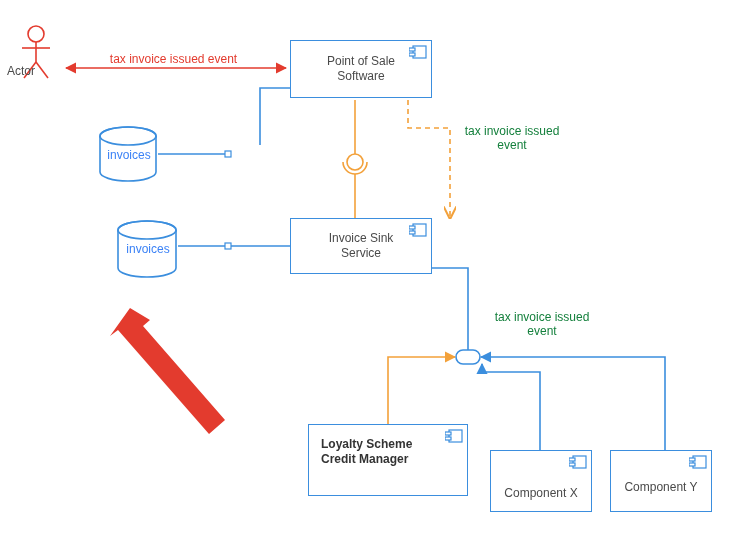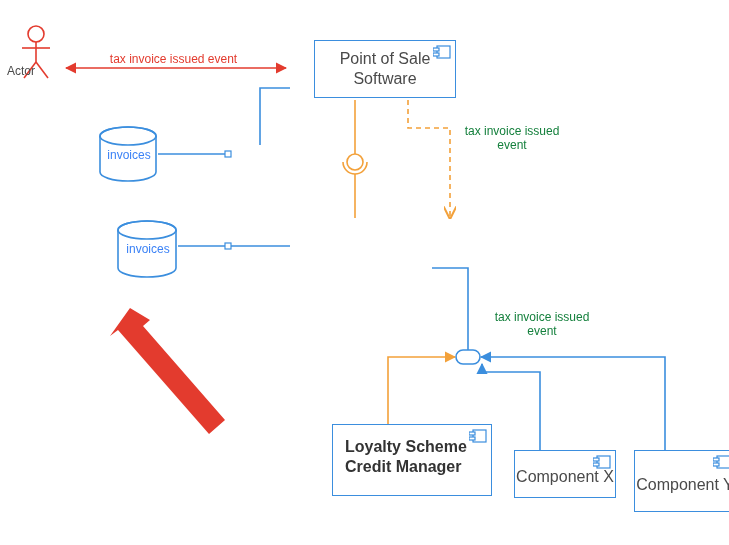--- a/index.html
+++ b/index.html
@@ -36,28 +36,27 @@
     top: 64px;
     width: 50px;
     font-size: 12px;
     color: #4a4a4a;
     text-align: center;
   }
   .component {
     position: absolute;
     border: 1.5px solid #3b8ede;
     background: #ffffff;
-    font-size: 16px;
+    font-size: 12px;
     color: #4a4a4a;
     display: flex;
     align-items: center;
     justify-content: center;
     text-align: center;
     line-height: 1.25;
-    margin-left: 24px;
   }
   .component.bold { font-weight: 600; color: #333; }
   .comp-glyph {
     position: absolute;
     right: 4px;
     top: 4px;
     width: 18px;
     height: 14px;
   }
   .db {
@@ -168,20 +167,29 @@
       <ellipse cx="30" cy="10" rx="28" ry="9" fill="#fff" stroke="#3b8ede" stroke-width="1.6"></ellipse>
       <path d="M2,10 L2,46 A28,9 0 0 0 58,46 L58,10" fill="#fff" stroke="#3b8ede" stroke-width="1.6"></path>
       <ellipse cx="30" cy="10" rx="28" ry="9" fill="none" stroke="#3b8ede" stroke-width="1.6"></ellipse>
     </svg>
   </div>
   <div class="db-label" style="left:102px; top:148px; width:54px;">invoices</div>
 
   <div class="edge-label" style="left: 448px; top: 124px; width: 128px; white-space: pre-line;" style2="">tax invoice issued
 event</div>
 
+  <div class="component" style="left:290px; top:218px; width:142px; height:56px;">
+    <span style="white-space:pre-line;">Invoice Sink
+Service</span>
+    <svg class="comp-glyph" viewBox="0 0 18 14">
+      <rect x="4" y="1" width="13" height="12" fill="none" stroke="#3b8ede" stroke-width="1.2"></rect>
+      <rect x="0" y="3" width="6" height="3" fill="#fff" stroke="#3b8ede" stroke-width="1.2"></rect>
+      <rect x="0" y="8" width="6" height="3" fill="#fff" stroke="#3b8ede" stroke-width="1.2"></rect>
+    </svg>
+  </div>
 
   <div class="db" style="left:116px; top:220px; width:62px; height:58px;">
     <svg width="62" height="58" viewBox="0 0 62 58">
       <ellipse cx="31" cy="10" rx="29" ry="9" fill="#fff" stroke="#3b8ede" stroke-width="1.6"></ellipse>
       <path d="M2,10 L2,48 A29,9 0 0 0 60,48 L60,10" fill="#fff" stroke="#3b8ede" stroke-width="1.6"></path>
       <ellipse cx="31" cy="10" rx="29" ry="9" fill="none" stroke="#3b8ede" stroke-width="1.6"></ellipse>
     </svg>
   </div>
   <div class="db-label" style="left:120px; top:242px; width:56px;">invoices</div>
 
@@ -191,21 +199,21 @@
   <div class="component bold" style="left:308px; top:424px; width:160px; height:72px; justify-content:flex-start; align-items:flex-start; padding:12px 10px 8px 12px; text-align:left;">
     <span style="white-space:pre-line;">Loyalty Scheme
 Credit Manager</span>
     <svg class="comp-glyph" viewBox="0 0 18 14">
       <rect x="4" y="1" width="13" height="12" fill="none" stroke="#3b8ede" stroke-width="1.2"></rect>
       <rect x="0" y="3" width="6" height="3" fill="#fff" stroke="#3b8ede" stroke-width="1.2"></rect>
       <rect x="0" y="8" width="6" height="3" fill="#fff" stroke="#3b8ede" stroke-width="1.2"></rect>
     </svg>
   </div>
 
-  <div class="component" style="left:490px; top:450px; width:102px; height:48px; align-items:flex-end; padding-bottom:10px;">
+  <div class="component" style="left:490px; top:450px; width:102px; height:62px; align-items:flex-end; padding-bottom:10px;">
     <span>Component X</span>
     <svg class="comp-glyph" viewBox="0 0 18 14">
       <rect x="4" y="1" width="13" height="12" fill="none" stroke="#3b8ede" stroke-width="1.2"></rect>
       <rect x="0" y="3" width="6" height="3" fill="#fff" stroke="#3b8ede" stroke-width="1.2"></rect>
       <rect x="0" y="8" width="6" height="3" fill="#fff" stroke="#3b8ede" stroke-width="1.2"></rect>
     </svg>
   </div>
 
   <div class="component" style="left:610px; top:450px; width:102px; height:62px; align-items:flex-end; padding-bottom:16px;">
     <span>Component Y</span>

